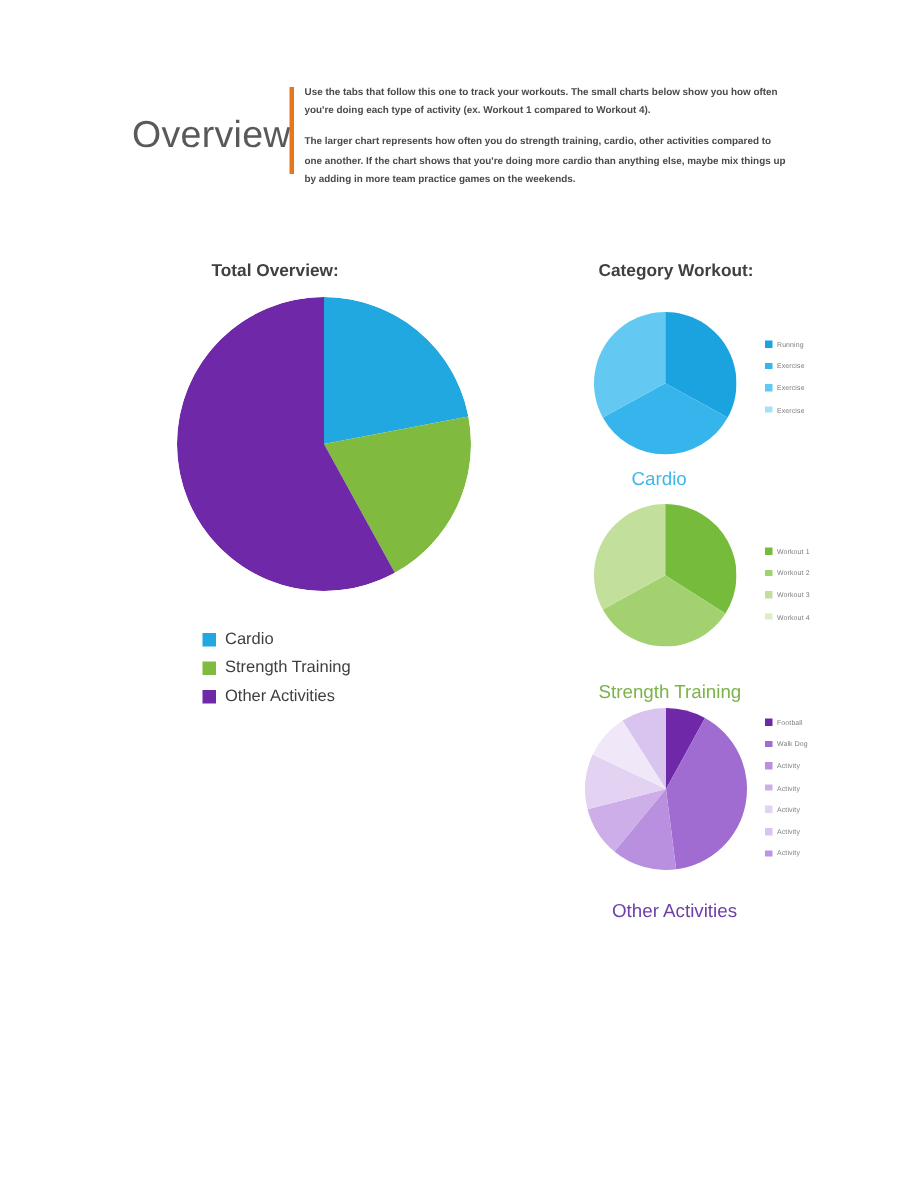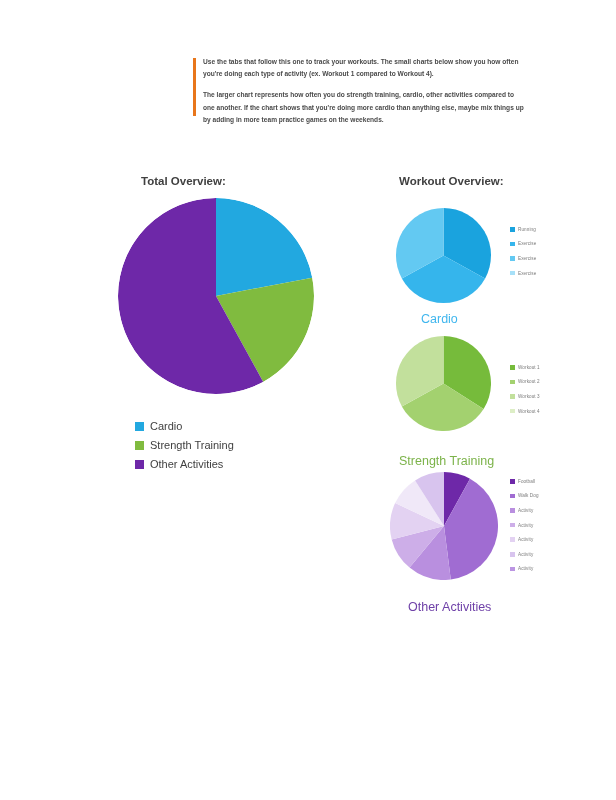--- a/index.html
+++ b/index.html
@@ -104,29 +104,30 @@
     position: absolute;
     font-size: 12.5px;
     white-space: nowrap;
     font-weight: 400;
   }
 </style>
 </head>
 <body>
 
 <div class="header">
+  <div class="page-title">Overview</div>
   <div class="accent-bar"></div>
   <div class="intro-text">
     <p>Use the tabs that follow this one to track your workouts.  The small charts below show you how often you're doing each type of activity (ex. Workout 1 compared to Workout 4).</p>
     <p>The larger chart represents how often you do strength training, cardio, other activities compared to one another. If the chart shows that you're doing more cardio than anything else, maybe mix things up by adding in more team practice games on the weekends.</p>
   </div>
 </div>
 
 <div class="sec-title" id="total-title">Total Overview:</div>
-<div class="sec-title" id="cat-title">Workout Overview:</div>
+<div class="sec-title" id="cat-title">Category Workout:</div>
 
 <div class="big-pie-wrap">
   <svg id="big-pie-svg" class="pie" width="196" height="196" viewBox="0 0 196 196">
       <path d="M 98 98 L 98 0 A 98 98 0 0 1 194.2641505714115 79.63663117059899 Z" fill="#22a8e0"></path>
       <path d="M 98 98 L 194.2641505714115 79.63663117059899 A 98 98 0 0 1 145.2118600619681 183.87805464429863 Z" fill="#80bb3f"></path>
       <path d="M 98 98 L 145.2118600619681 183.87805464429863 A 98 98 0 1 1 97.99999999999999 0 Z" fill="#6e28a8"></path>
     </svg>
 </div>
 
 <div class="big-legend">

